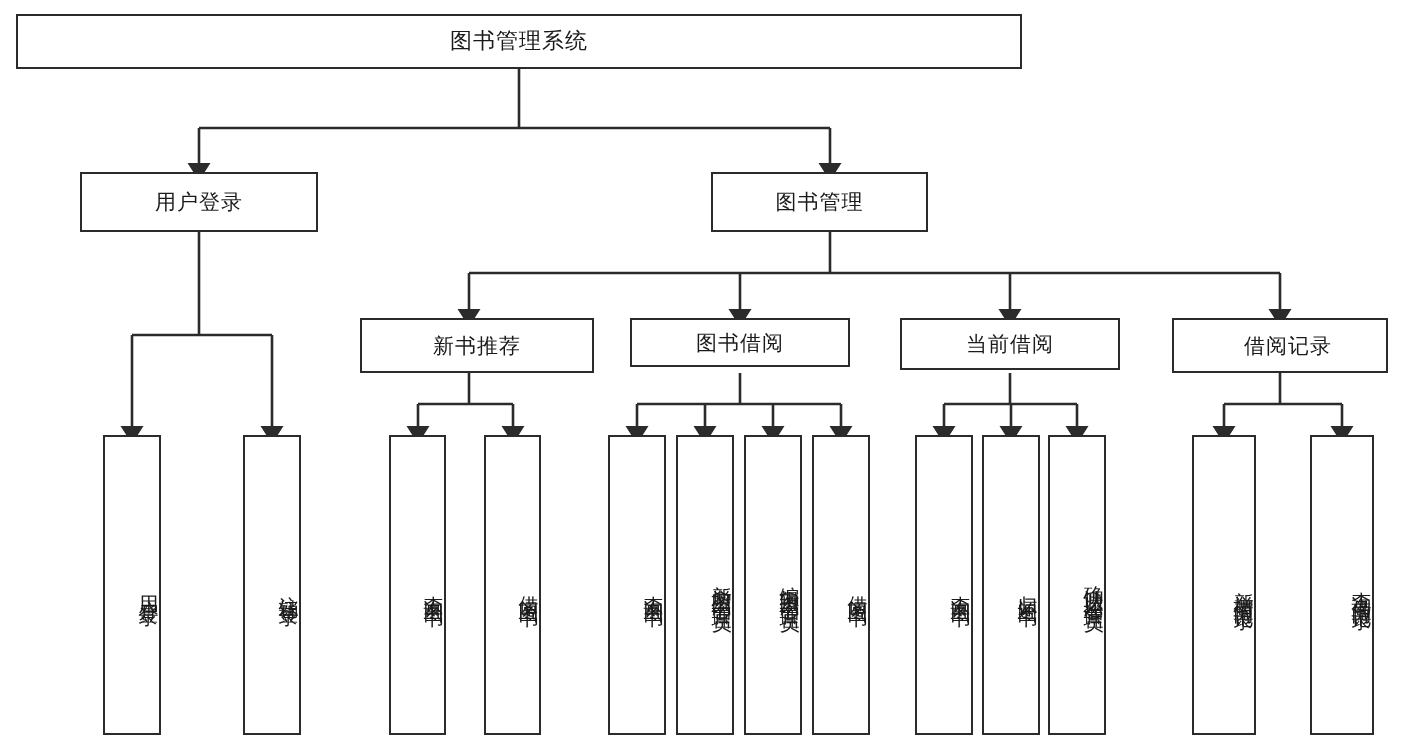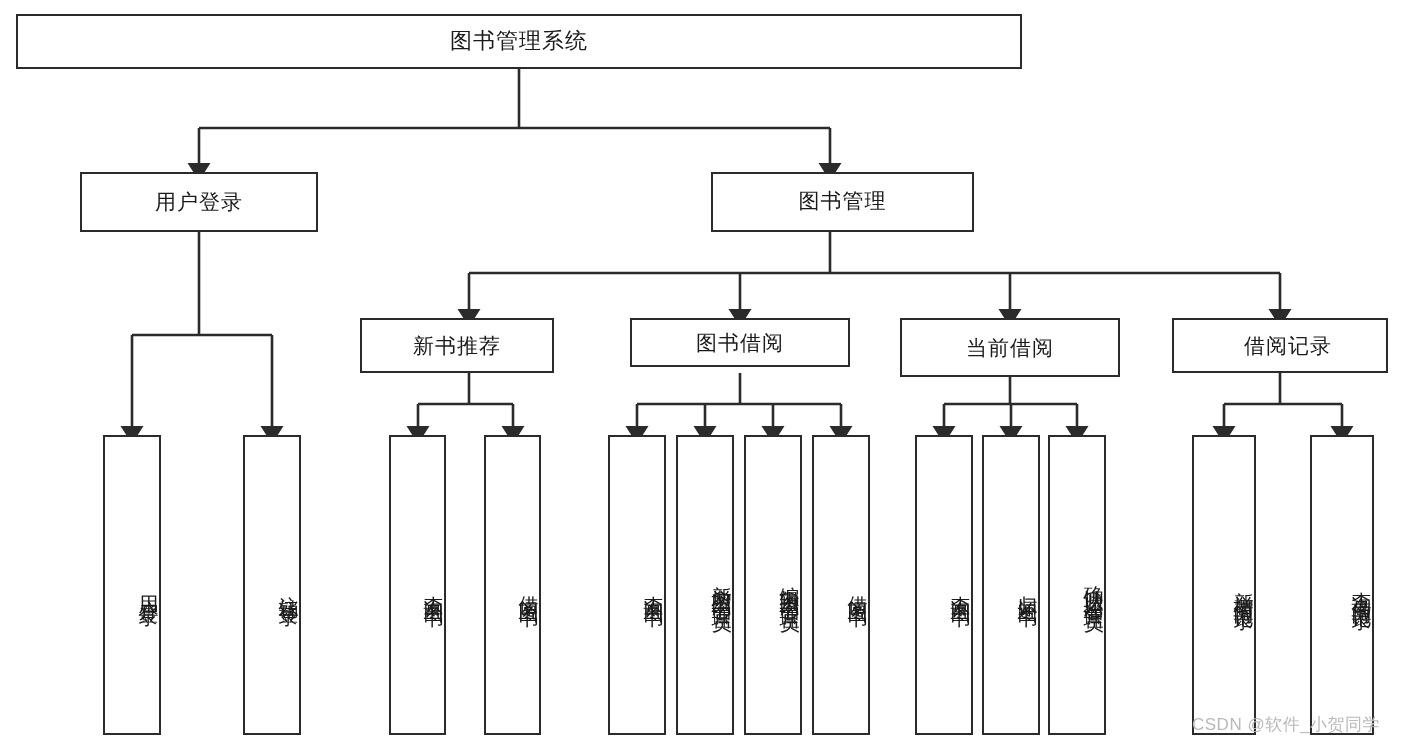--- a/index.html
+++ b/index.html
@@ -113,24 +113,24 @@
         <path d="M1280,373 L1280,404"></path>
         <path d="M1224,404 L1342,404"></path>
         <path d="M1224,404 L1224,434" marker-end="url(#arrowhead)"></path>
         <path d="M1342,404 L1342,434" marker-end="url(#arrowhead)"></path>
       </g>
   </svg>
 
   <div id="nodes-layer">
       <div class="node h root" style="left: 16px; top: 14px; width: 1006px; height: 55px;">图书管理系统</div>
       <div class="node h" style="left: 80px; top: 172px; width: 238px; height: 60px;">用户登录</div>
-      <div class="node h" style="left: 711px; top: 172px; width: 263px; height: 60px; font-family: Liberation Serif, serif;">图书管理</div>
-      <div class="node h" style="left: 360px; top: 318px; width: 194px; height: 55px;">新书推荐</div>
+      <div class="node h" style="left: 711px; top: 172px; width: 217px; height: 60px;">图书管理</div>
+      <div class="node h" style="left: 360px; top: 318px; width: 234px; height: 55px;">新书推荐</div>
       <div class="node h" style="left: 630px; top: 318px; width: 220px; height: 49px;">图书借阅</div>
-      <div class="node h" style="left: 900px; top: 318px; width: 220px; height: 59px;">当前借阅</div>
+      <div class="node h" style="left: 900px; top: 318px; width: 220px; height: 52px;">当前借阅</div>
       <div class="node h" style="left: 1172px; top: 318px; width: 216px; height: 55px; padding-left: 16px;">借阅记录</div>
       <div class="node v" style="left: 103px; top: 435px; width: 58px; height: 300px;">
         <span class="vtext">用户登录</span>
       </div>
       <div class="node v" style="left: 243px; top: 435px; width: 58px; height: 300px;">
         <span class="vtext">注销登录</span>
       </div>
       <div class="node v" style="left: 389px; top: 435px; width: 57px; height: 300px;">
         <span class="vtext">查询图书</span>
       </div>
@@ -159,14 +159,13 @@
         <span class="vtext">确认归还（管理员）</span>
       </div>
       <div class="node v" style="left: 1192px; top: 435px; width: 64px; height: 300px;">
         <span class="vtext">新增借阅记录</span>
       </div>
       <div class="node v" style="left: 1310px; top: 435px; width: 64px; height: 300px;">
         <span class="vtext">查询借阅记录</span>
       </div>
     </div>
 
-  <div class="watermark" style="left:1192px; top:713px;">CSDN @软件_小贺同学</div>
 </div>
 
 </body></html>

